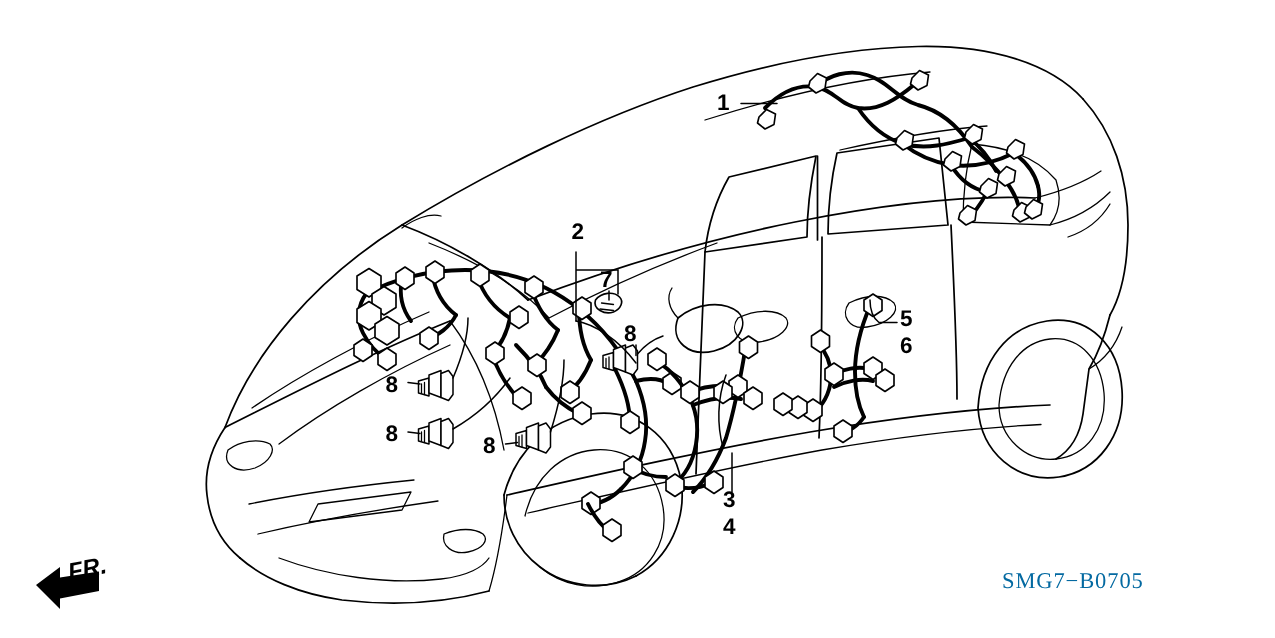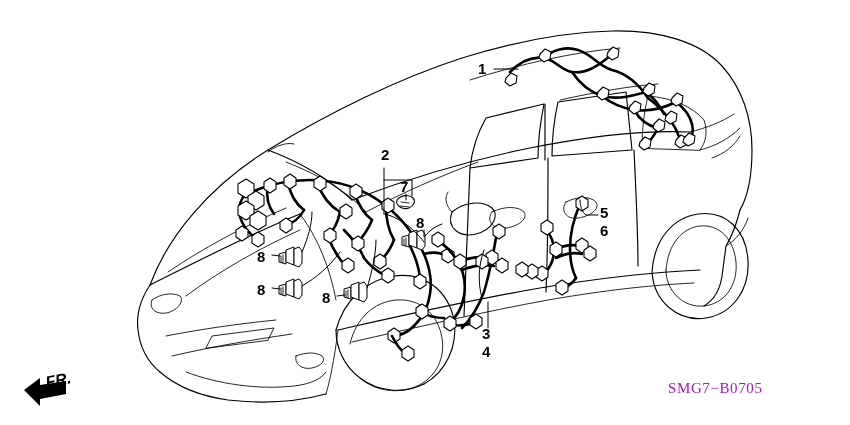--- a/index.html
+++ b/index.html
@@ -35,21 +35,21 @@
     white-space: nowrap;
     user-select: none;
   }
   #partnum {
     position: absolute;
     left: 668px;
     top: 380px;
     font-family: "Liberation Serif", serif;
     font-size: 15px;
     letter-spacing: 0.6px;
-    color: #a21caf;
+    color: #0369a1;
     white-space: nowrap;
   }
   #fr-label {
     position: absolute;
     left: 44px;
     top: 374px;
     font-family: "Liberation Sans", sans-serif;
     font-weight: bold;
     font-style: italic;
     font-size: 16px;

